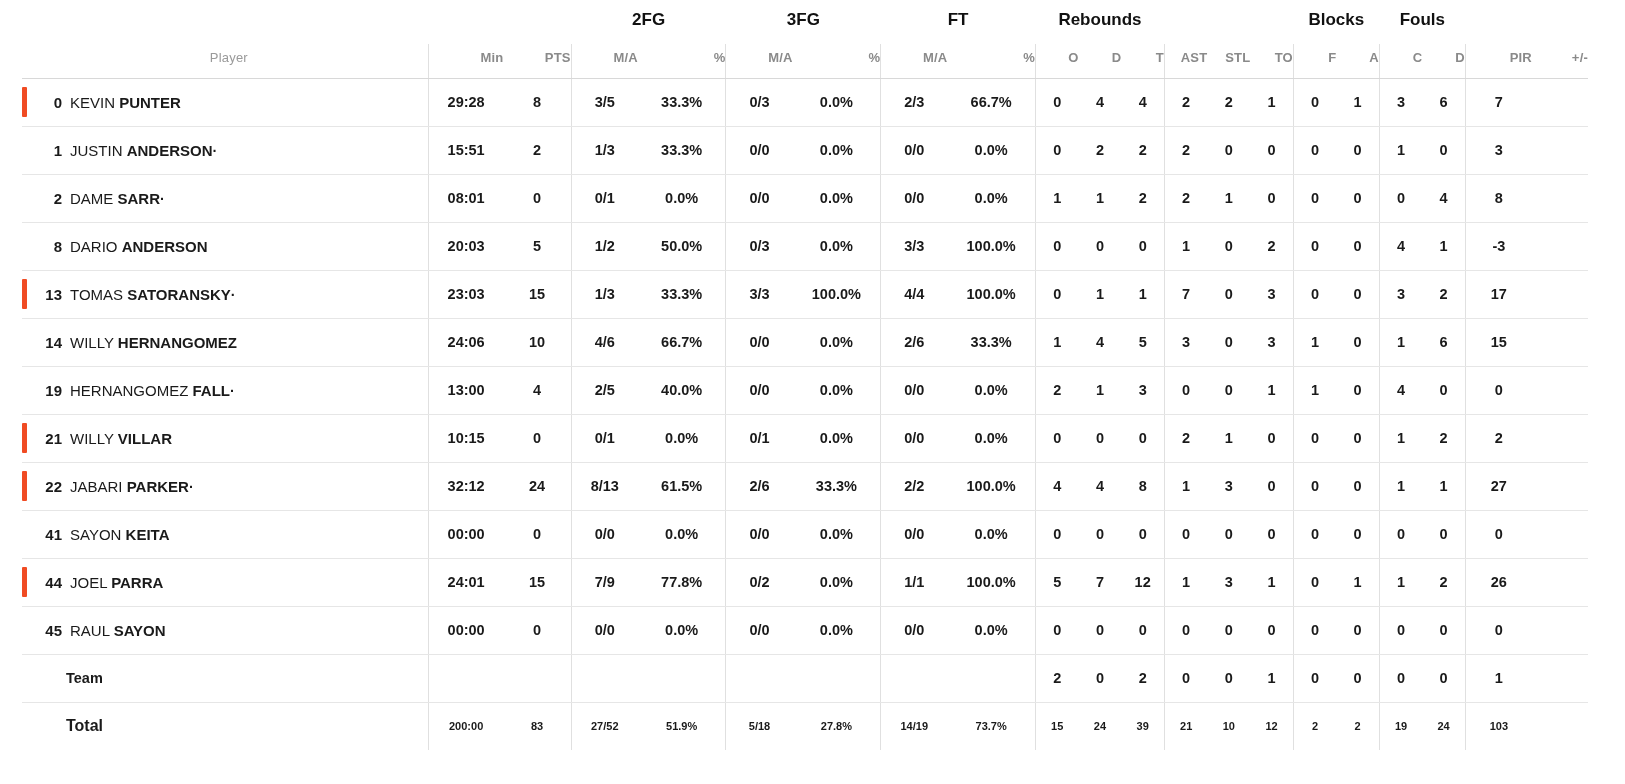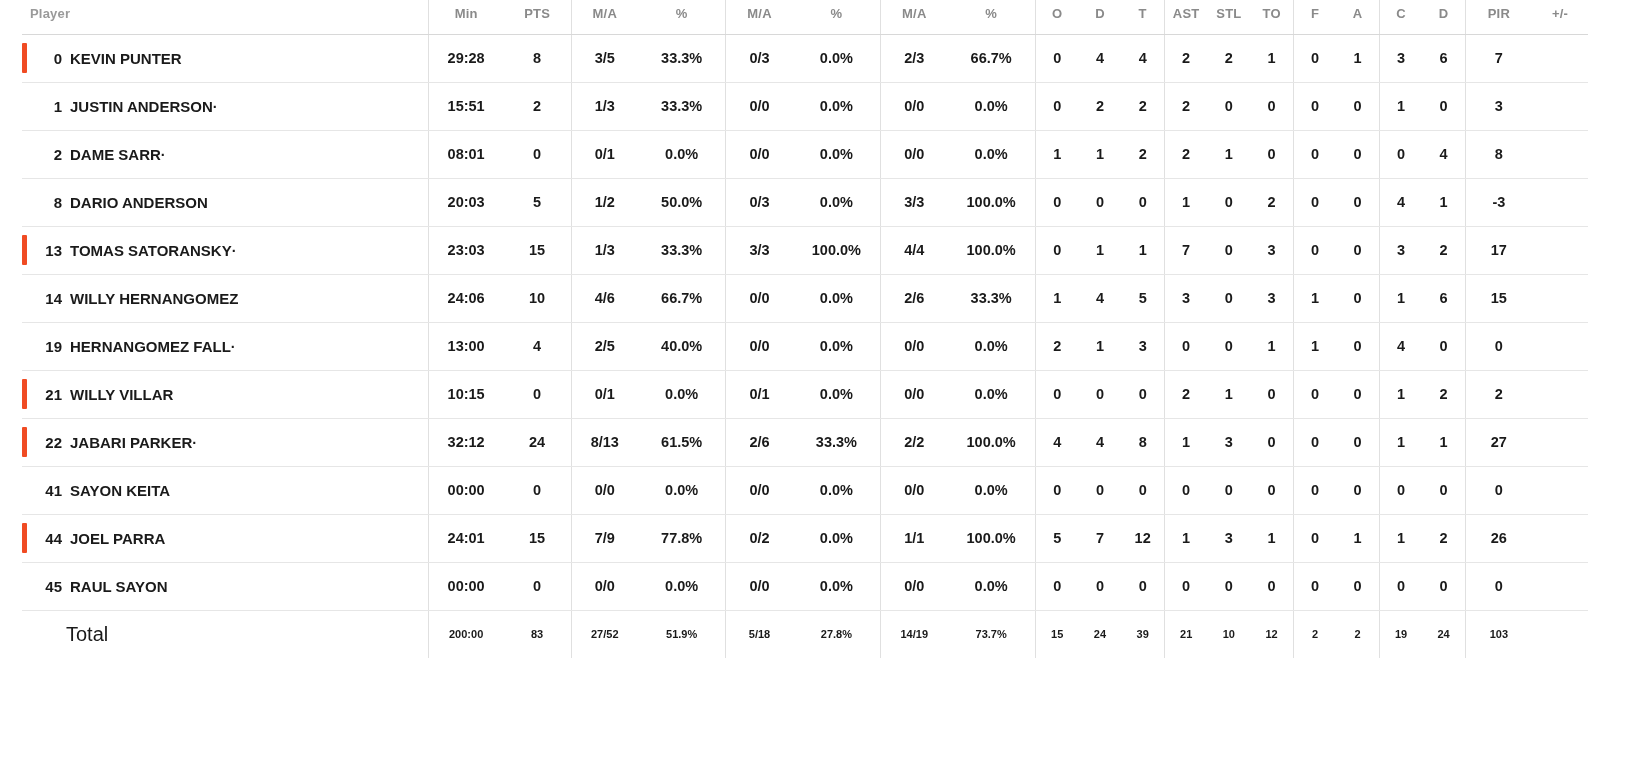--- a/index.html
+++ b/index.html
@@ -30,31 +30,31 @@
     text-align: center;
     padding: 0 0 14px 0;
     vertical-align: bottom;
     height: 44px;
   }
   
   tr.col-row th {
     font-size: 13px;
     font-weight: bold;
     color: #8a8a8a;
-    text-align: center;
+    text-align: right;
     padding: 0 0 13px 0;
     vertical-align: bottom;
     border-bottom: 1px solid #d8d8d8;
     height: 34px;
     letter-spacing: .2px;
   }
   tr.col-row th.player-h {
-    text-align: left;
+    text-align: center;
     padding-left: 8px;
-    font-weight: bold;
+    font-weight: normal;
     color: #9a9a9a;
   }
   
   tbody tr { height: 48px; }
   tbody td {
     font-size: 14.5px;
     text-align: center;
     border-bottom: 1px solid #e6e6e6;
     color: #1a1a1a;
     font-weight: bold;
@@ -69,21 +69,21 @@
     font-weight: normal;
   }
   .num {
     display: inline-block;
     min-width: 22px;
     font-weight: bold;
     font-size: 15px;
     text-align: right;
     margin-right: 8px;
   }
-  .fname { font-weight: bold; font-size: 15px; }
+  .fname { font-weight: normal; font-size: 15px; }
   .lname { font-weight: bold; font-size: 15px; margin-top: 16px; }
   .dot { font-weight: bold; }
   .starter-bar {
     position: absolute;
     left: 0px;
     top: 50%;
     transform: translateY(-50%);
     width: 5px;
     height: 30px;
     background: #f04b23;
@@ -126,20 +126,33 @@
         <col class="c-a3">
         <col class="c-a3">
       <col class="c-b">
         <col class="c-b">
       <col class="c-f">
         <col class="c-f">
       <col class="c-pir">
         <col class="c-pm">
     </colgroup>
     <thead>
+      <tr class="group-row">
+        <td></td>
+        <td></td>
+        <td></td>
+        <td colspan="2">2FG</td>
+        <td colspan="2">3FG</td>
+        <td colspan="2">FT</td>
+        <td colspan="3">Rebounds</td>
+        <td colspan="3"></td>
+        <td colspan="2">Blocks</td>
+        <td colspan="2">Fouls</td>
+        <td colspan="2"></td>
+      </tr>
       <tr class="col-row">
         <th class="player-h">Player</th>
         <th class="sep-l">Min</th>
         <th>PTS</th>
         <th class="sep-l">M/A</th>
         <th>%</th>
         <th class="sep-l">M/A</th>
         <th>%</th>
         <th class="sep-l">M/A</th>
         <th>%</th>
@@ -427,22 +440,45 @@
           <td class="sep-l">0</td>
           <td>0</td>
           <td>0</td>
           <td class="sep-l">0</td>
           <td>0</td>
           <td class="sep-l">0</td>
           <td>0</td>
           <td class="sep-l">0</td>
           <td></td>
         </tr>
+        <tr class="team-row">
+          <td class="player" style="padding-left: 44px; font-weight: bold;">Team</td>
+          <td class="sep-l"></td>
+          <td></td>
+          <td class="sep-l"></td>
+          <td></td>
+          <td class="sep-l"></td>
+          <td></td>
+          <td class="sep-l"></td>
+          <td></td>
+          <td class="sep-l">2</td>
+          <td>0</td>
+          <td>2</td>
+          <td class="sep-l">0</td>
+          <td>0</td>
+          <td>1</td>
+          <td class="sep-l">0</td>
+          <td>0</td>
+          <td class="sep-l">0</td>
+          <td>0</td>
+          <td class="sep-l">1</td>
+          <td></td>
+        </tr>
         <tr class="total-row">
-          <td class="player" style="padding-left: 44px; font-weight: normal; font-size: 20px;">Total</td>
+          <td class="player" style="padding-left: 44px; font-weight: bold; font-size: 16px;">Total</td>
           <td class="sep-l">200:00</td>
           <td>83</td>
           <td class="sep-l">27/52</td>
           <td>51.9%</td>
           <td class="sep-l">5/18</td>
           <td>27.8%</td>
           <td class="sep-l">14/19</td>
           <td>73.7%</td>
           <td class="sep-l">15</td>
           <td>24</td>

